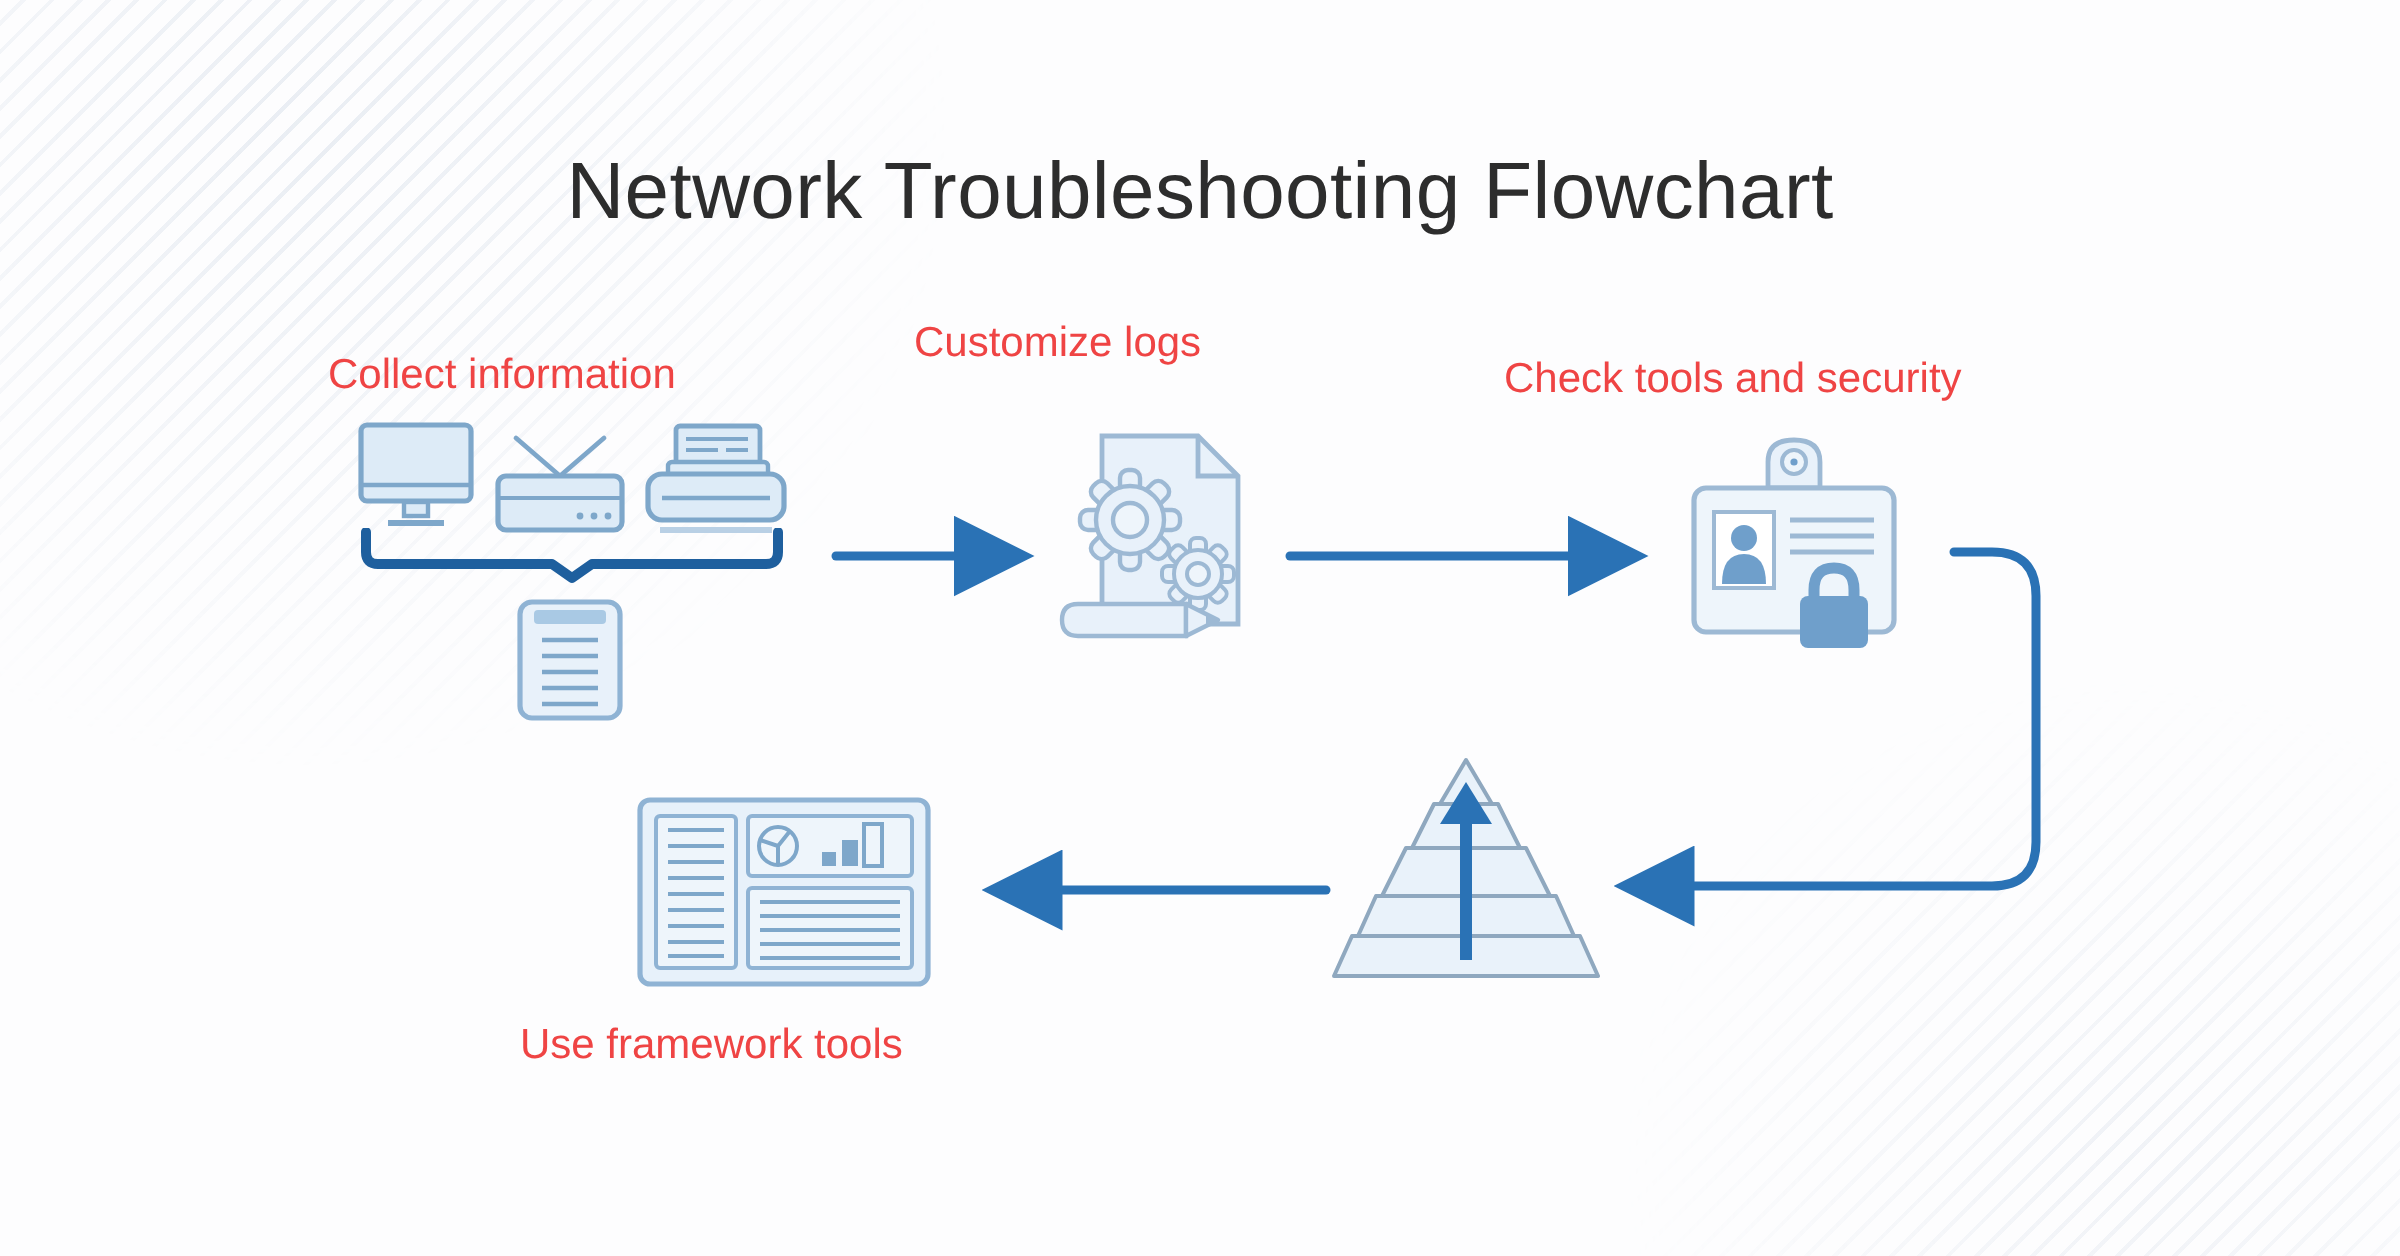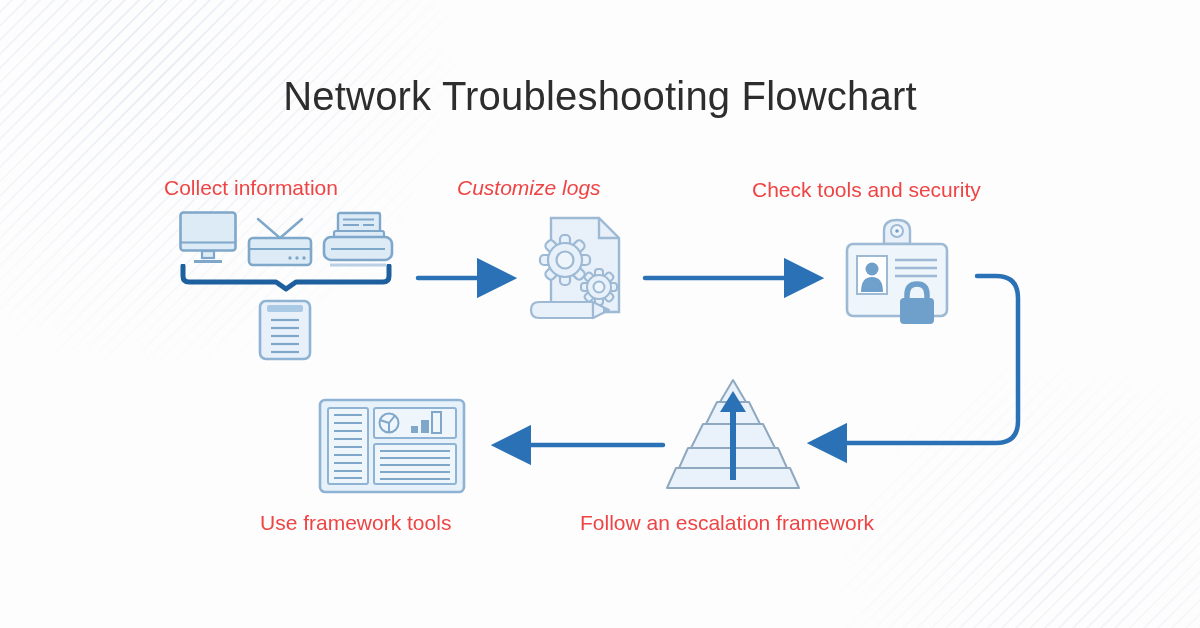--- a/index.html
+++ b/index.html
@@ -22,42 +22,41 @@
             mask-image:radial-gradient(ellipse at 55% 60%,rgba(0,0,0,.85),rgba(0,0,0,0) 70%);
   }
   .title{
     position:absolute;left:0;top:74px;width:1200px;text-align:center;
     font-size:40px;font-weight:400;color:#2d2d2d;letter-spacing:.2px;
   }
   .step-label{
     position:absolute;font-size:21px;color:#ef4444;white-space:nowrap;
   }
   .lbl-collect  {left:164px;top:176px;width:240px;}
-  .lbl-customize{left:457px;top:176px;width:240px;font-style:italic;}
+  .lbl-customize{left:457px;top:160px;width:240px;}
   .lbl-check    {left:752px;top:178px;width:300px;}
   .lbl-monitor  {left:260px;top:511px;width:240px;}
   .lbl-escalate {left:580px;top:511px;width:300px;}
   .icon{position:absolute;}
   svg{display:block;}
 </style>
 </head>
 <body>
 
 <div id="canvas">
 
   <div class="streak streak-tl"></div>
   <div class="streak streak-br"></div>
 
   <div class="title">Network Troubleshooting Flowchart</div>
 
   <div class="step-label lbl-collect">Collect information</div>
   <div class="step-label lbl-customize">Customize logs</div>
   <div class="step-label lbl-check">Check tools and security</div>
   <div class="step-label lbl-monitor">Use framework tools</div>
-  <div class="step-label lbl-escalate">Follow an escalation framework</div>
 
   <svg class="icon" style="left:0;top:0" width="1200" height="628" viewBox="0 0 1200 628">
     <defs>
       <marker id="ah" markerWidth="9" markerHeight="9" refX="6.5" refY="4.5" orient="auto">
         <path d="M0,0 L9,4.5 L0,9 Z" fill="#2a72b5"></path>
       </marker>
     </defs>
     <g stroke="#2a72b5" stroke-width="4.5" fill="none" stroke-linecap="round">
       <path d="M418,278 L506,278" marker-end="url(#ah)"></path>
       <path d="M645,278 L813,278" marker-end="url(#ah)"></path>

